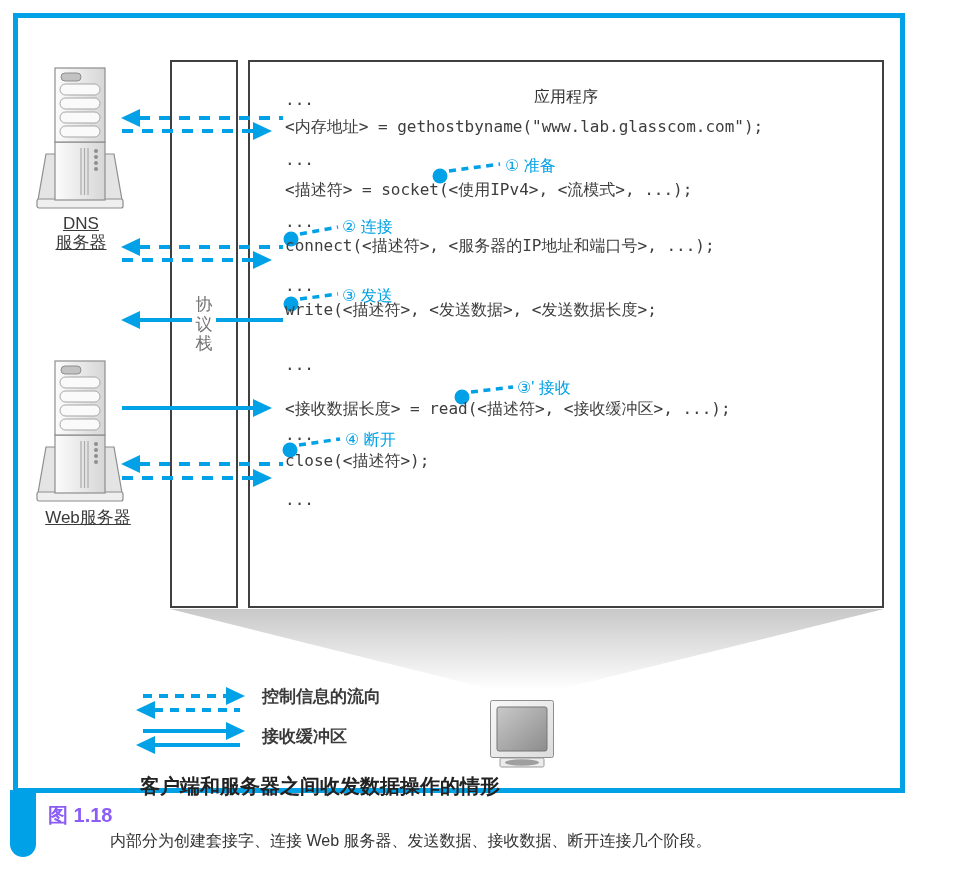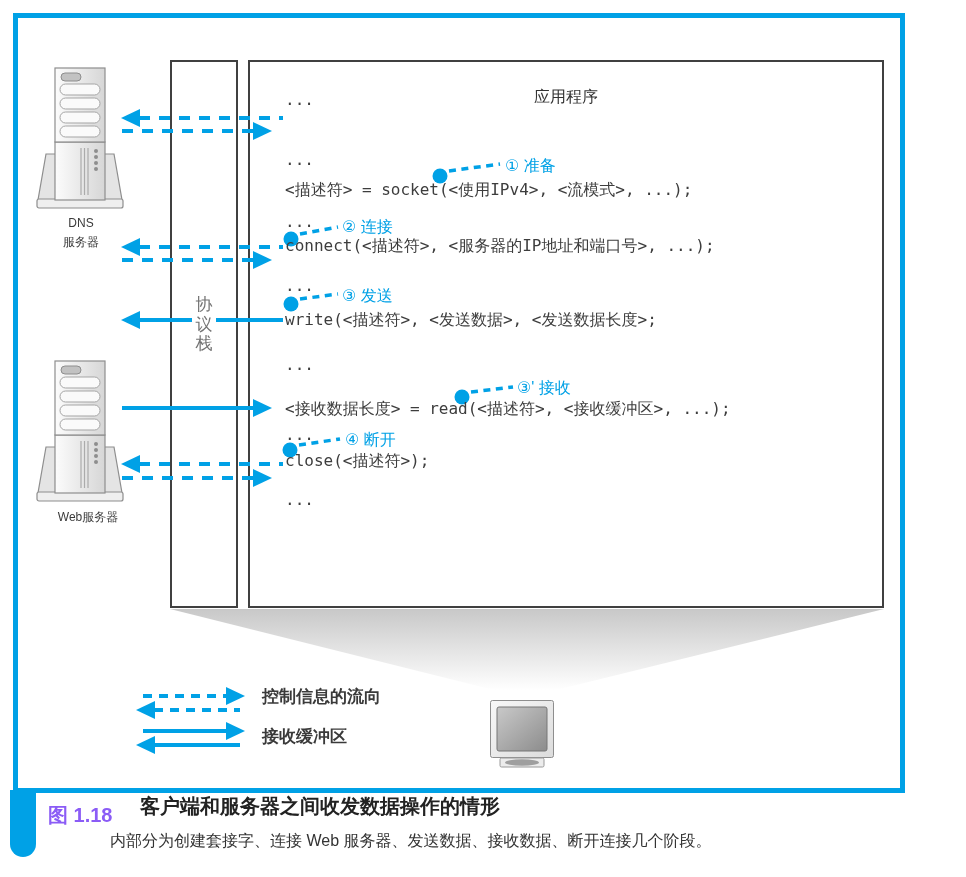--- a/index.html
+++ b/index.html
@@ -20,29 +20,29 @@
                font-size:17px;line-height:19.5px;text-align:center;word-break:break-all;
                color:#737373;z-index:6;}
   
   .code-row{position:absolute;left:285px;z-index:6;white-space:pre;
             font-family:"DejaVu Sans Mono","Liberation Mono",monospace;
             font-size:16px;line-height:20px;color:#3d3d3d;}
   
   .annot{position:absolute;z-index:6;white-space:nowrap;color:var(--accent);
          font-size:16px;line-height:18px;}
   
-  .node-label{position:absolute;text-align:center;font-size:12px;line-height:19px;
-              color:var(--ink);z-index:6;}
+  .node-label{position:absolute;text-align:center;font-size:17px;line-height:19px;
+              color:var(--ink);z-index:6;text-decoration:underline;}
   
   .legend-label{position:absolute;font-size:17px;line-height:20px;color:var(--ink);z-index:6;font-weight:bold;}
   
   .caption-bar{position:absolute;left:10px;top:790px;width:26px;height:67px;
                background:var(--accent);border-radius:0 0 13px 13px;z-index:1;}
   .fig-no{position:absolute;left:48px;top:802px;font-size:20px;font-weight:bold;color:#8b5cf6;z-index:6;}
-  .fig-title{position:absolute;left:140px;top:793px;font-size:20px;font-weight:bold;color:#222;z-index:6;}
+  .fig-title{position:absolute;left:140px;top:773px;font-size:20px;font-weight:bold;color:#222;z-index:6;}
   .fig-sub{position:absolute;left:110px;top:831px;font-size:16px;color:#333;z-index:6;}
   
   .bg-svg,.fg-svg{position:absolute;left:0;top:0;pointer-events:none;}
   .bg-svg{z-index:1;} .fg-svg{z-index:5;}
   .arrow-line{stroke:var(--accent);stroke-width:4;fill:none;}
   .arrow-line.dashed{stroke-dasharray:11 9;}
   .arrow-line.lg{stroke-dasharray:9 7;}
   .arrow-head{fill:var(--accent);stroke:none;}
   .leader{stroke:var(--accent);stroke-width:3.5;stroke-dasharray:7 5.5;fill:none;}
   .leader-dot{fill:var(--accent);stroke:none;}
@@ -165,26 +165,27 @@
     </g>
     <g>
       <line x1="143" y1="731" x2="227" y2="731" class="arrow-line"></line>
       <polygon points="245,731 226,722 226,740" class="arrow-head"></polygon>
       <line x1="154" y1="745" x2="240" y2="745" class="arrow-line"></line>
       <polygon points="136,745 155,736 155,754" class="arrow-head"></polygon>
     </g>
   </svg>
 
   <div class="code-row" style="top:90px">...</div>
+  <div class="code-row" style="top:117px">&lt;内存地址&gt; = gethostbyname("www.lab.glasscom.com");</div>
   <div class="code-row" style="top:150px">...</div>
   <div class="code-row" style="top:180px">&lt;描述符&gt; = socket(&lt;使用IPv4&gt;, &lt;流模式&gt;, ...);</div>
   <div class="code-row" style="top:212px">...</div>
   <div class="code-row" style="top:236px">connect(&lt;描述符&gt;, &lt;服务器的IP地址和端口号&gt;, ...);</div>
   <div class="code-row" style="top:276px">...</div>
-  <div class="code-row" style="top:310px">write(&lt;描述符&gt;, &lt;发送数据&gt;, &lt;发送数据长度&gt;;</div>
+  <div class="code-row" style="top:300px">write(&lt;描述符&gt;, &lt;发送数据&gt;, &lt;发送数据长度&gt;;</div>
   <div class="code-row" style="top:355px">...</div>
   <div class="code-row" style="top:399px">&lt;接收数据长度&gt; = read(&lt;描述符&gt;, &lt;接收缓冲区&gt;, ...);</div>
   <div class="code-row" style="top:425px">...</div>
   <div class="code-row" style="top:451px">close(&lt;描述符&gt;);</div>
   <div class="code-row" style="top:490px">...</div>
 
   <div class="annot" style="left:505px;top:157px">① 准备</div>
   <div class="annot" style="left:342px;top:218px">② 连接</div>
   <div class="annot" style="left:342px;top:287px">③ 发送</div>
   <div class="annot" style="left:517px;top:379px">③' 接收</div>

